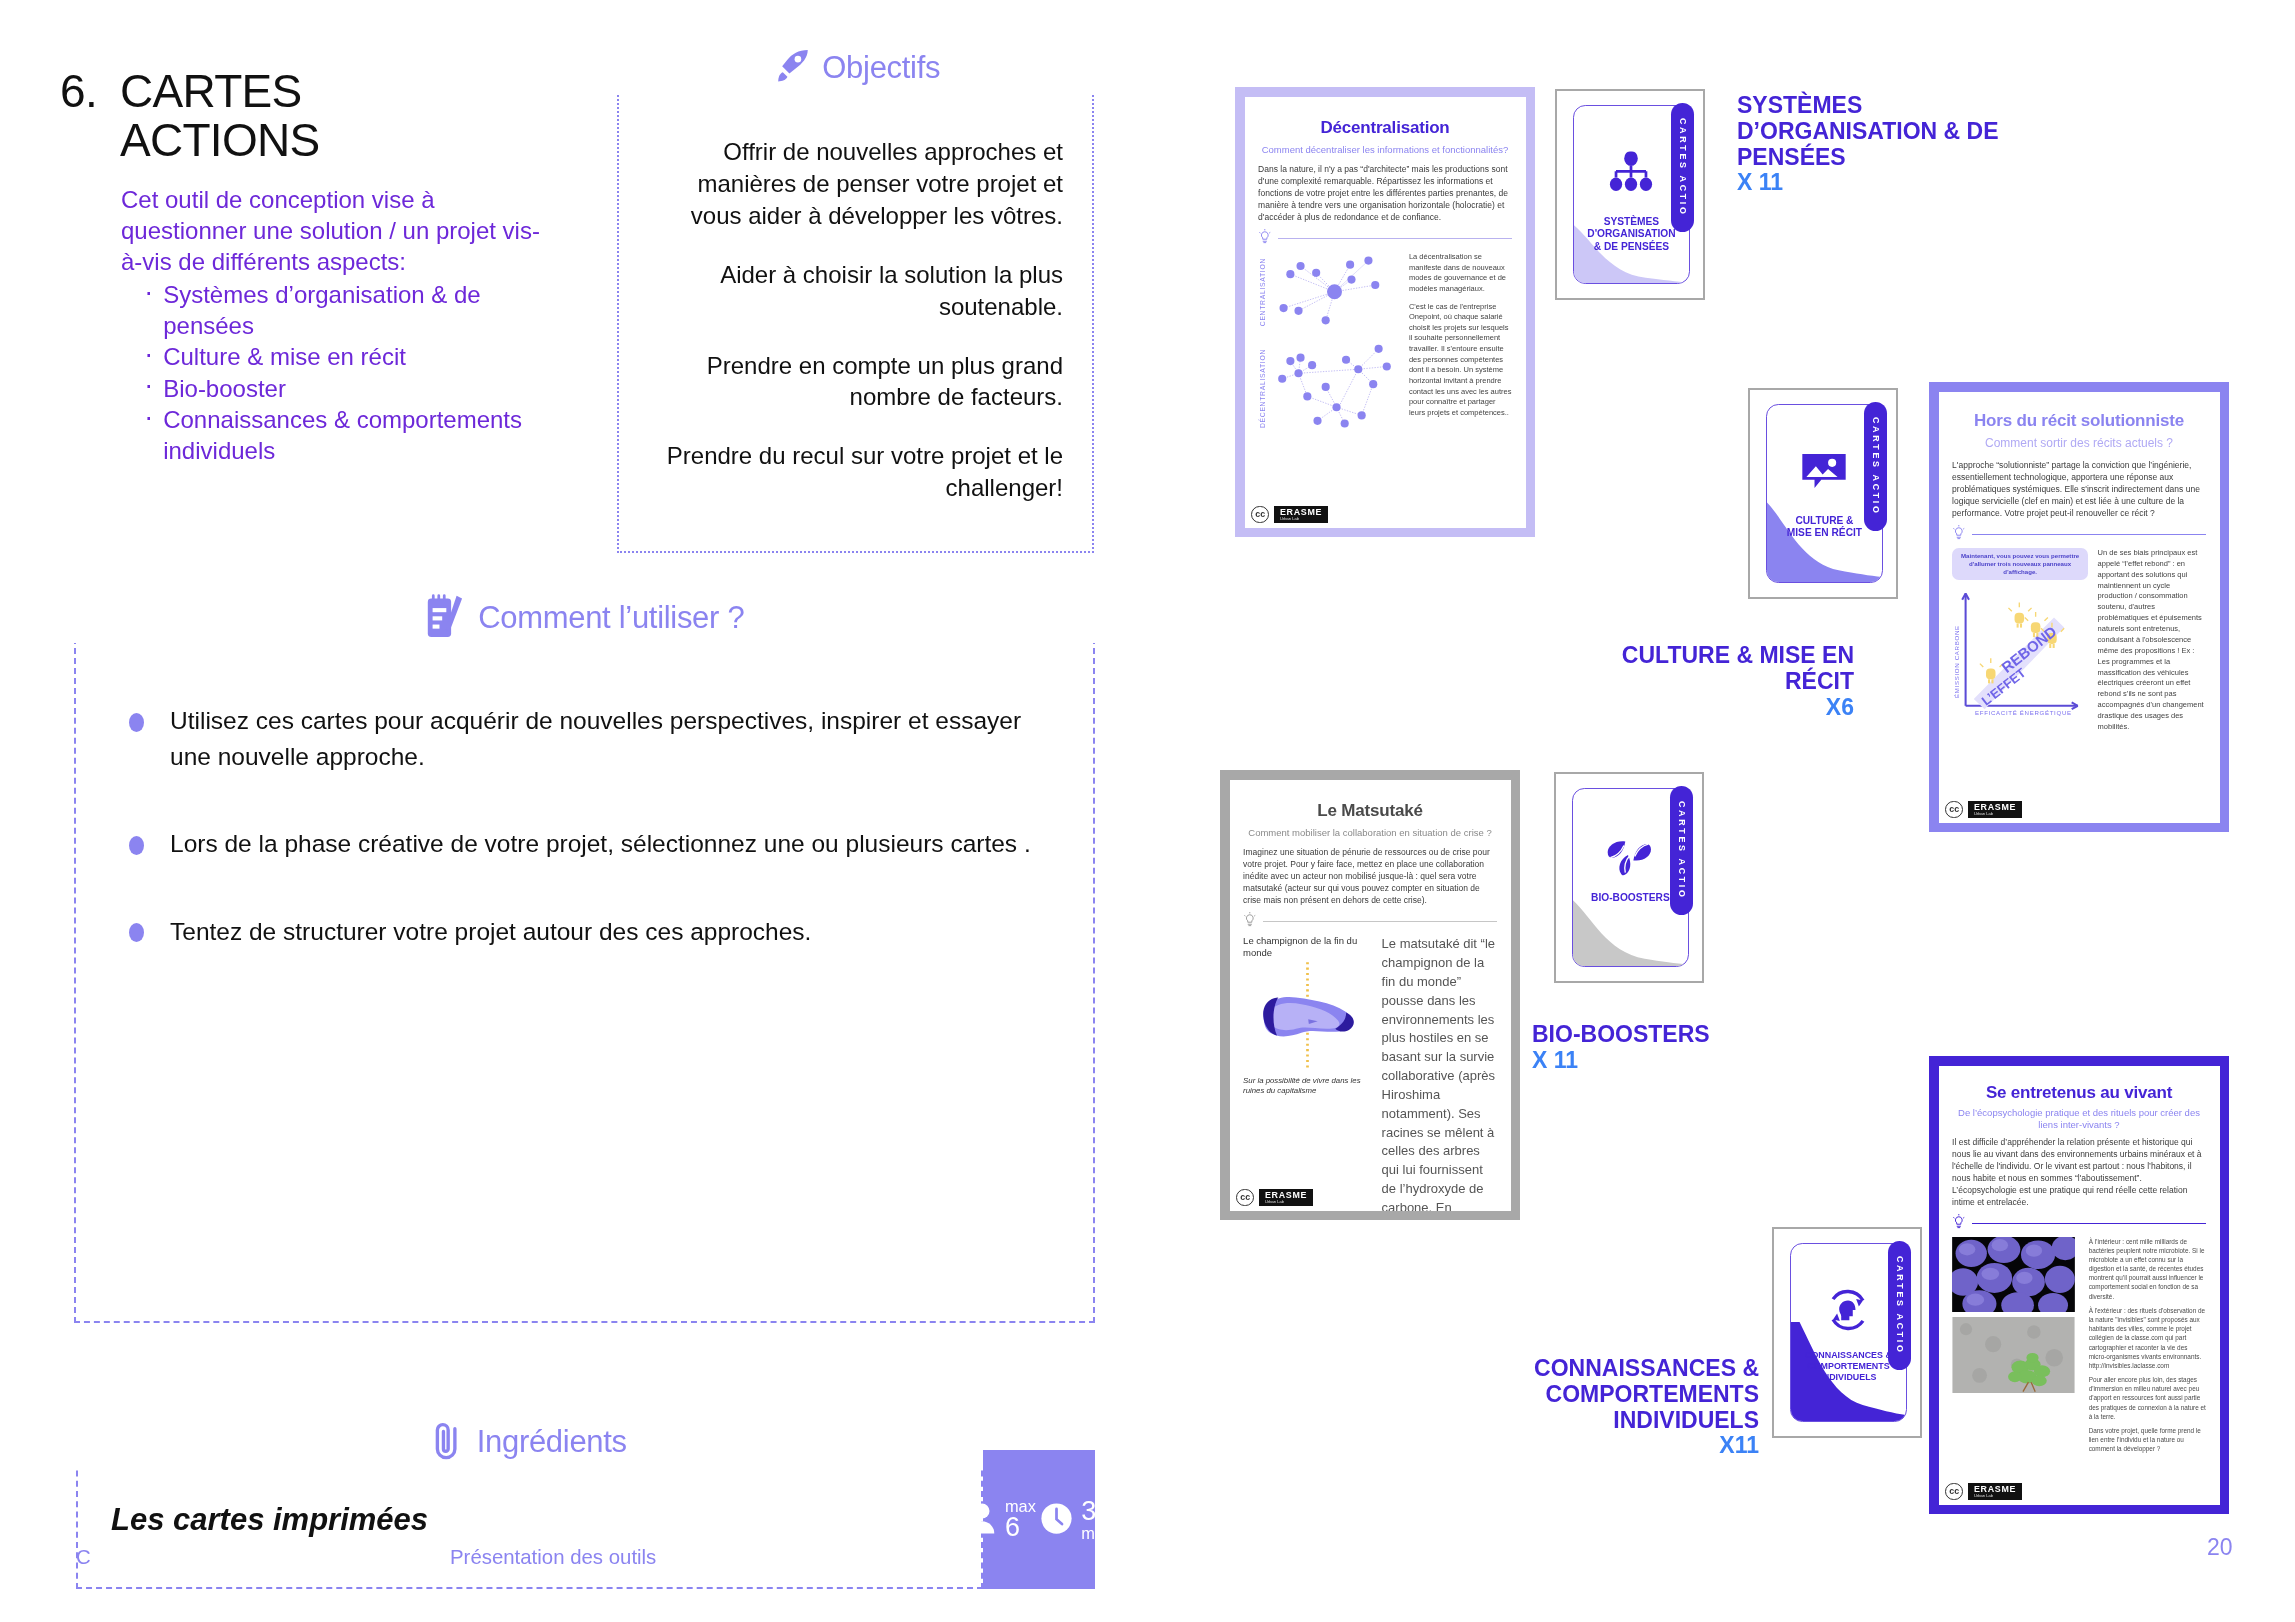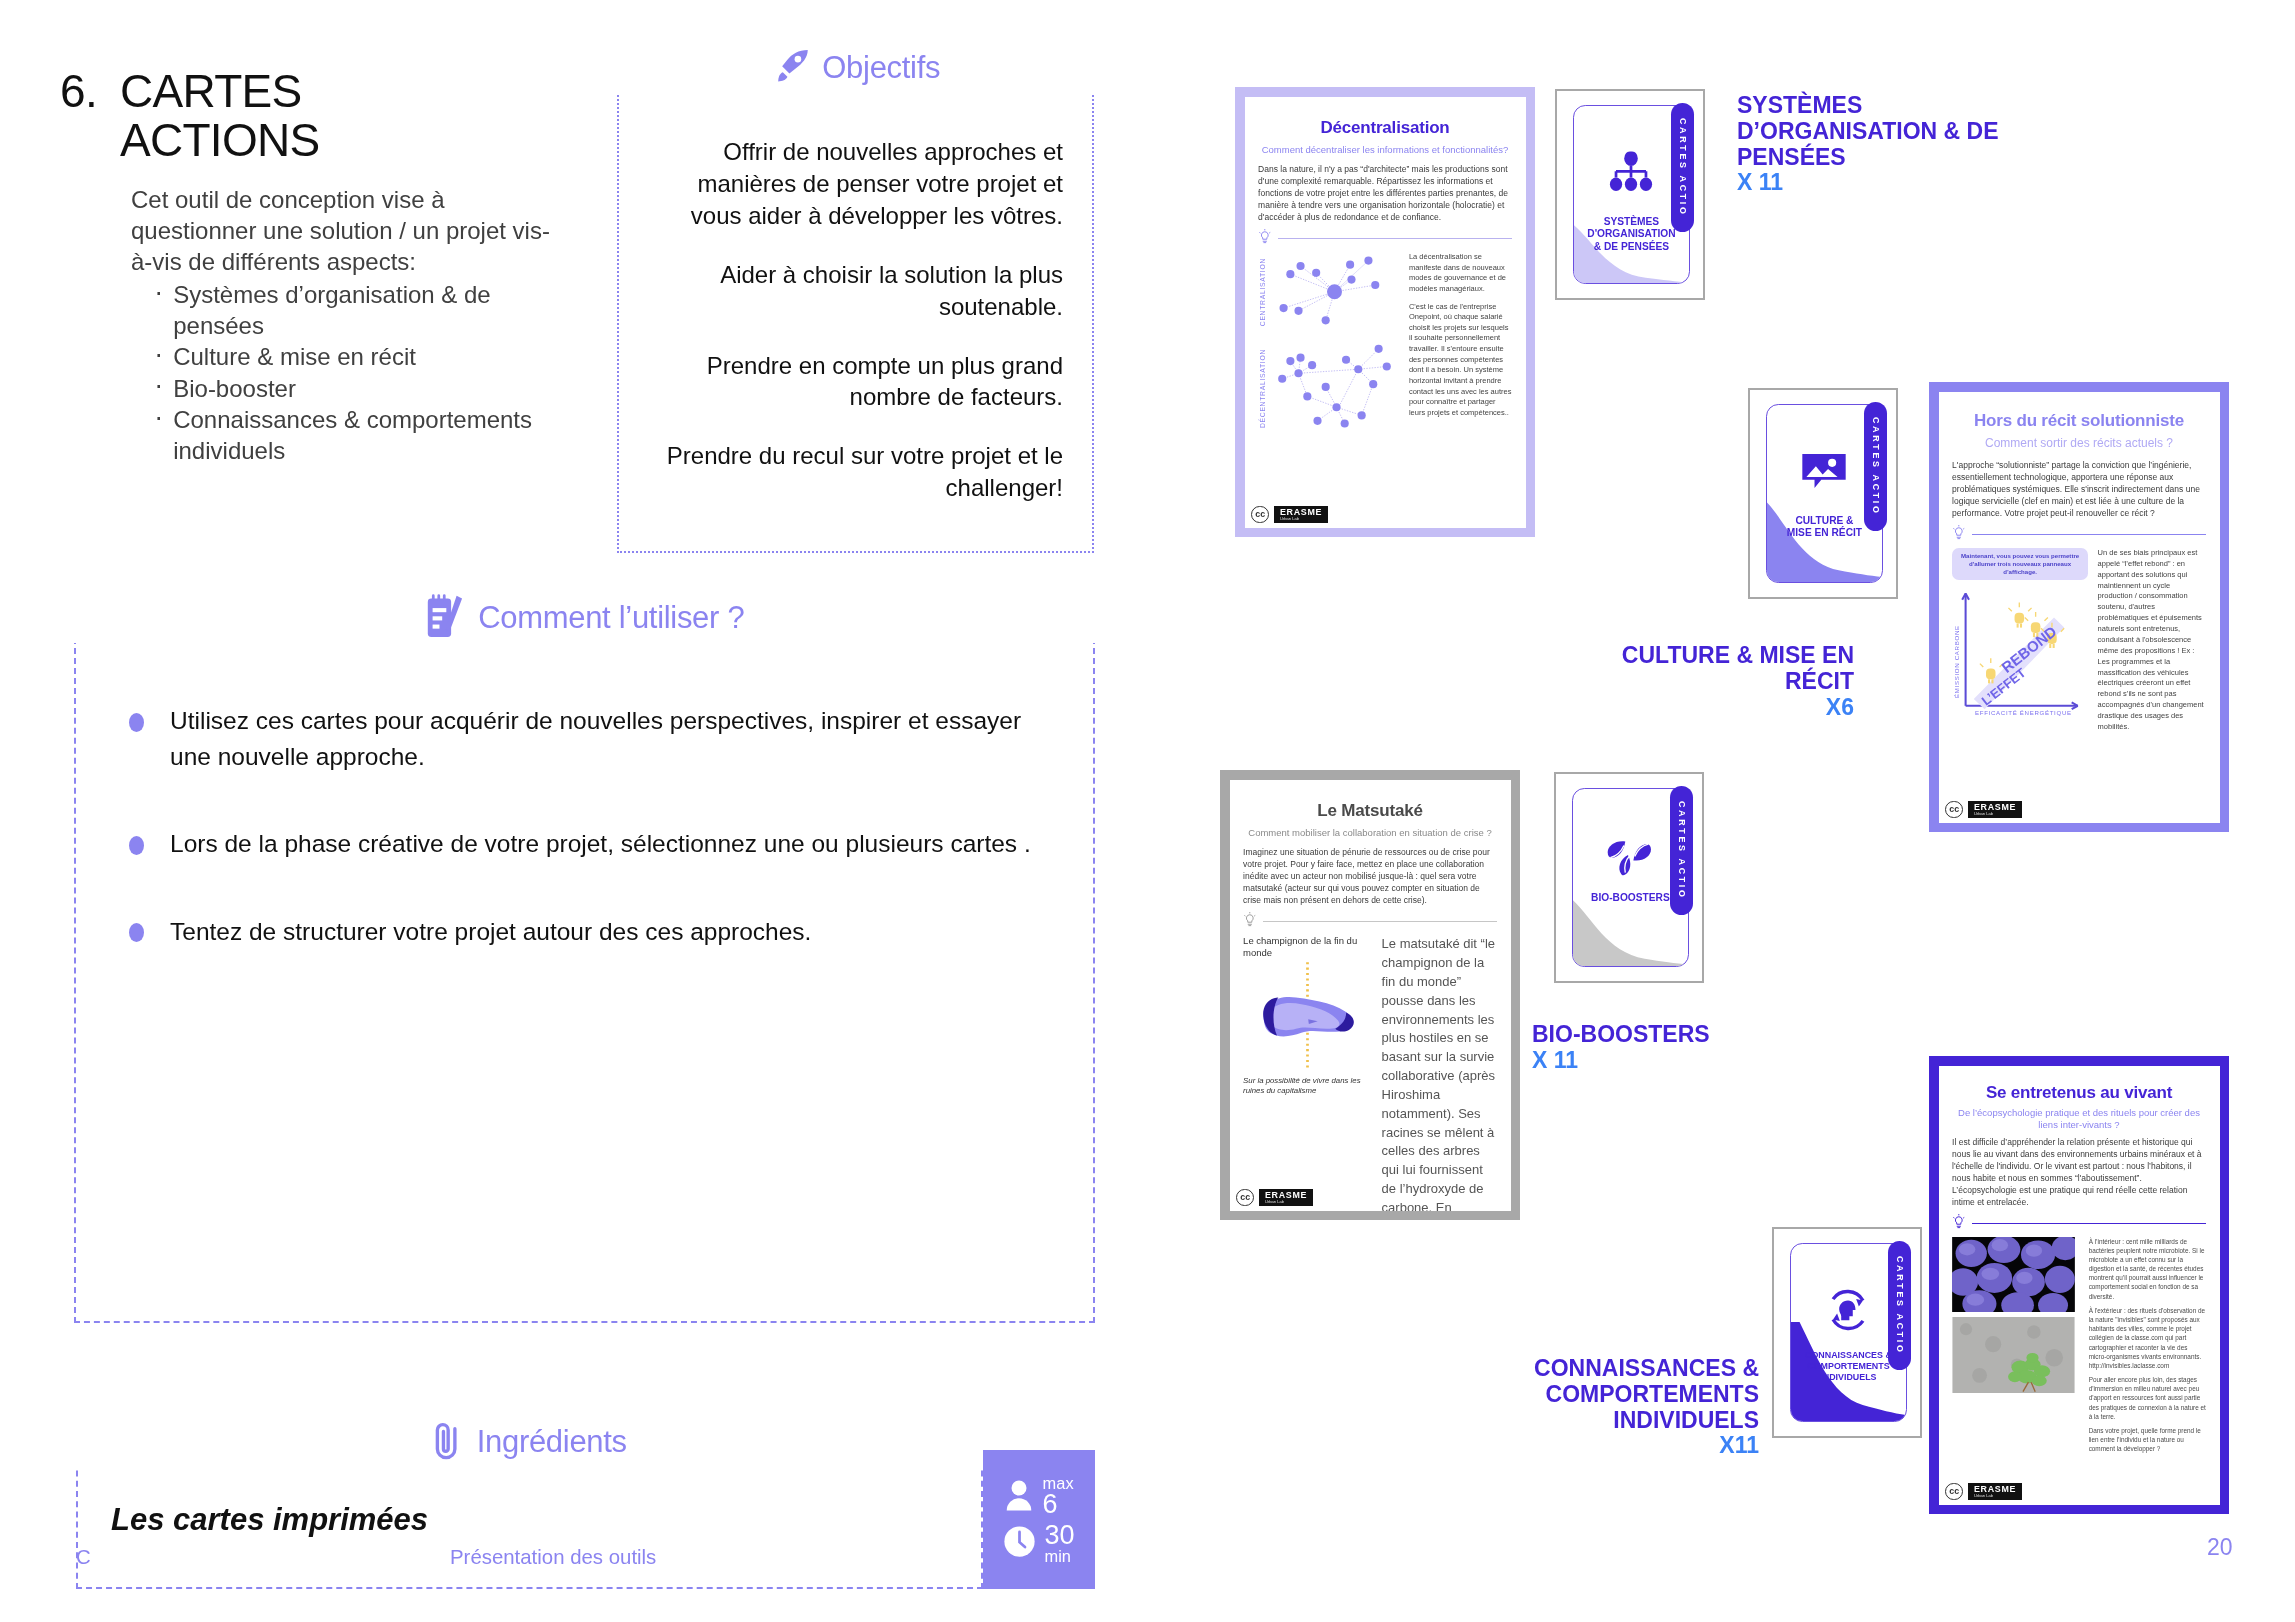--- a/index.html
+++ b/index.html
@@ -14,22 +14,22 @@
   .page { position: absolute; inset: 0; }
 
   
   .left { position: absolute; left: 0; top: 0; width: 1159px; height: 1622px; }
 
   .title-block { position: absolute; left: 60px; top: 67px; width: 518px; }
   .title-row { display: flex; align-items: flex-start; gap: 23px; }
   .title-num { font-size: 46px; font-weight: 400; letter-spacing: -0.7px; line-height: 1.06; }
   .title-main { font-size: 46px; font-weight: 400; letter-spacing: -0.7px; line-height: 1.06; }
 
-  .intro { position: absolute; left: 131px; top: 184px; width: 423px;
-           font-size: 24px; line-height: 1.30; font-weight: 300; color: #404040; }
+  .intro { position: absolute; left: 121px; top: 184px; width: 423px;
+           font-size: 24px; line-height: 1.30; font-weight: 300; color: #6d28d9; }
   .intro ul { list-style: none; margin-top: 1.4px; padding-left: 17.7px; }
   .intro li { position: relative; padding-left: 24.5px; }
   .intro li::before { content: "·"; position: absolute; left: 5.5px; top: -4.1px; font-size: 27px; }
 
   
   .objectifs-wrap { position: absolute; left: 617px; top: 83px; width: 477px; height: 470px; }
   .dash-box { position: absolute; inset: 0; border: 2px dotted #8b84f0; }
   .panel-head {
     position: absolute; top: -40px; left: 0; width: 100%;
     display: flex; align-items: center; justify-content: center; gap: 9.5px;
@@ -47,21 +47,21 @@
   .howto-item { display: flex; align-items: flex-start; gap: 26px; margin-bottom: 52px; }
   .bullet { width: 15px; height: 19px; border-radius: 50%; background: #8b84f0; flex: 0 0 auto; margin-top: 9.5px; }
   .howto-text { font-size: 24.5px; line-height: 1.45; font-weight: 300; }
 
   
   .ingr-wrap { position: absolute; left: 76px; top: 1450px; width: 1019px; height: 139px; }
   .ingr-body { position: absolute; left: 35px; top: 52px; font-size: 31px; font-weight: 700; font-style: italic; }
   .meta-box {
     position: absolute; right: 0; top: 0; width: 112px; height: 139px;
     background: #8b84f0; color: #fff;
-    display: flex; flex-direction: column; justify-content: center; align-items: center; gap: 4.1px;
+    display: flex; flex-direction: row; justify-content: center; align-items: center; gap: 4.1px;
   }
   .meta-row { display: flex; align-items: center; gap: 8.2px; }
   .meta-txt { display:flex; flex-direction:column; align-items:flex-start; line-height:0.98; }
   .meta-small { font-size: 16.4px; }
   .meta-big { font-size: 27px; }
 
   
   .footer-c { position: absolute; left: 76px; top: 1546px; font-size: 20.4px; color: #8b84f0; }
   .footer-center { position: absolute; left: 450px; top: 1546px; font-size: 20.4px; color: #8b84f0; }
   .footer-page { position: absolute; left: 2207px; top: 1534px; font-size: 23px; color: #8b84f0; }

